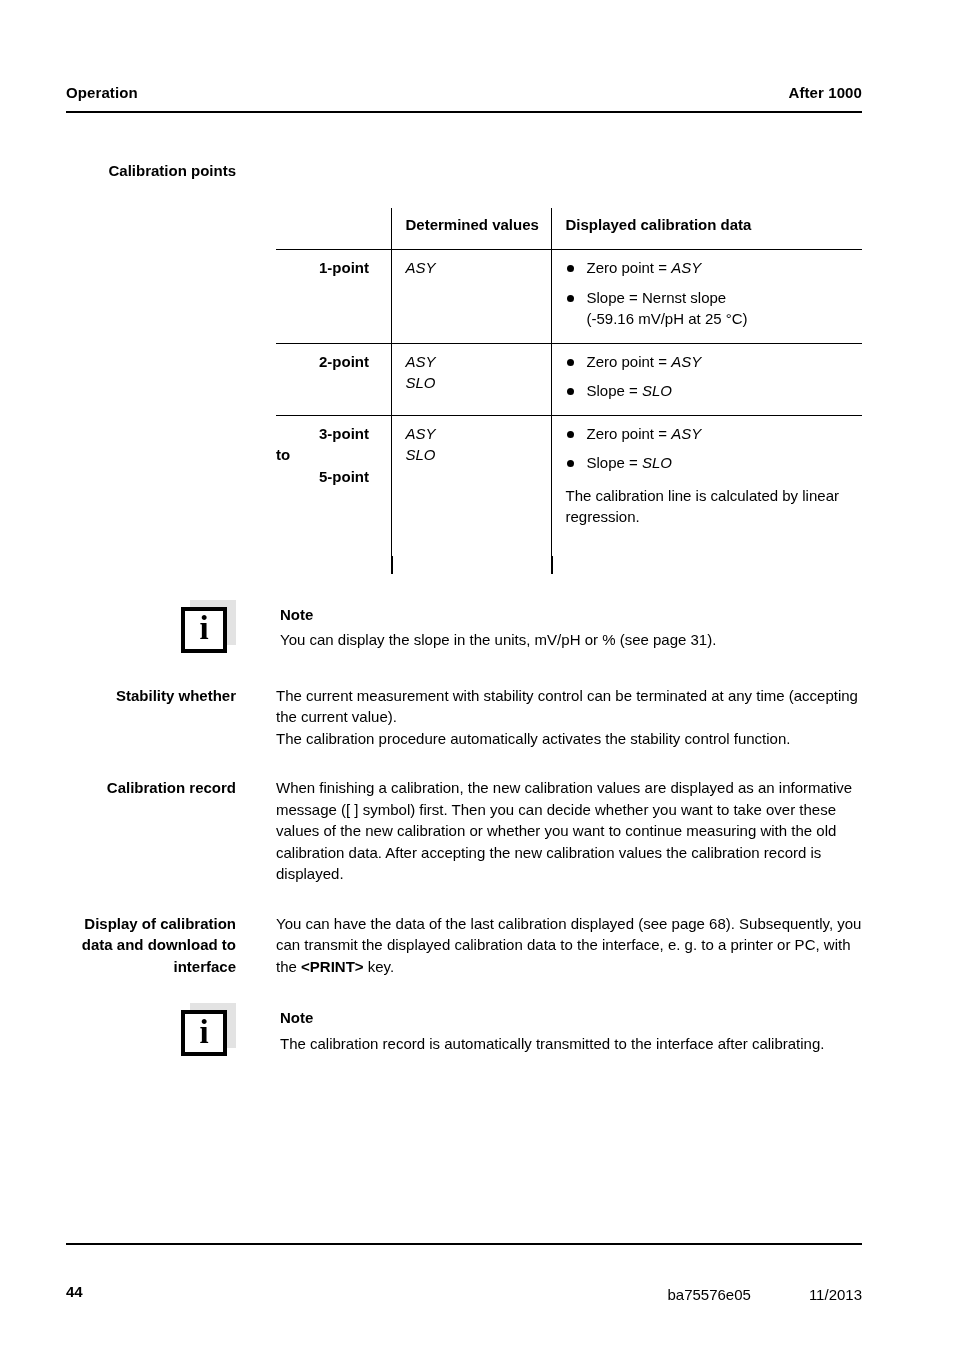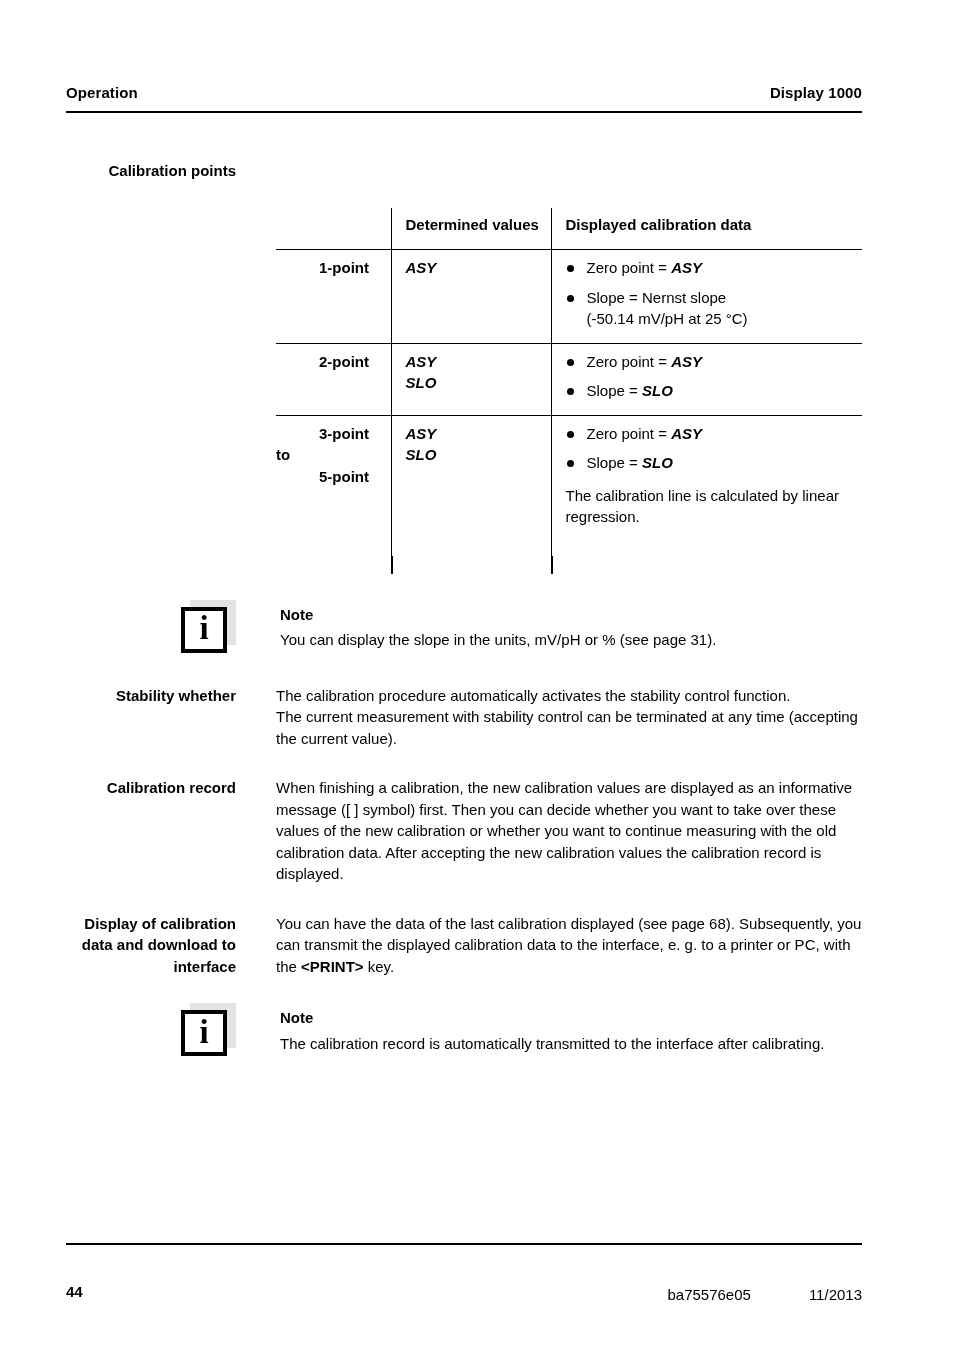--- a/index.html
+++ b/index.html
@@ -155,21 +155,21 @@
     padding-bottom: 14px;
     margin-left: 24px;
   }
   table.calib tbody tr td {
     border-top: 1.6px solid #000;
   }
   table.calib tbody tr:first-child td {
     border-top: 1.6px solid #000;
   }
   .row-label { font-weight: bold; margin-left: 43px; }
-  .ital { font-style: italic; font-weight: bold; }
+  .ital { font-style: italic; }
 
   .bullets {
     list-style: none;
     margin: 0;
     padding: 0;
   }
   .bullets li {
     position: relative;
     padding-left: 21px;
     margin-bottom: 8px;
@@ -270,21 +270,21 @@
   .mt-28 { margin-top: 28px; }
   .mt-26 { margin-top: 26px; }
 </style>
 </head>
 <body>
 
 <div class="page">
 
   <div class="page-header">
     <span>Operation</span>
-    <span>Display 1000</span>
+    <span>After 1000</span>
   </div>
   <div class="header-rule"></div>
 
   <div class="content">
 
     <div class="row">
       <div class="label-col">Calibration points</div>
     </div>
 
     <div class="table-wrap">
@@ -306,21 +306,21 @@
           <tr>
             <td class="c-first">
               <span class="row-label">1-point</span>
             </td>
             <td class="c-mid">
               <span class="ital">ASY</span>
             </td>
             <td class="c-last">
               <ul class="bullets">
                 <li><span>Zero point = </span><span class="ital">ASY</span></li>
-                <li><span>Slope = Nernst slope</span><br><span>(-50.14 mV/pH at 25 °C)</span></li>
+                <li><span>Slope = Nernst slope</span><br><span>(-59.16 mV/pH at 25 °C)</span></li>
               </ul>
             </td>
           </tr>
 
           <tr>
             <td class="c-first">
               <span class="row-label">2-point</span>
             </td>
             <td class="c-mid">
               <span class="ital">ASY</span><br>
@@ -370,22 +370,22 @@
       </div>
       <div class="note-body">
         <p class="note-title">Note</p>
         <p>You can display the slope in the units, mV/pH or % (see page 31).</p>
       </div>
     </div>
 
     <div class="row mt-30">
       <div class="label-col">Stability whether</div>
       <div class="body-col">
+        <p>The current measurement with stability control can be terminated at any time (accepting the current value).</p>
         <p>The calibration procedure automatically activates the stability control function.</p>
-        <p>The current measurement with stability control can be terminated at any time (accepting the current value).</p>
       </div>
     </div>
 
     <div class="row mt-28">
       <div class="label-col">Calibration record</div>
       <div class="body-col">
         <p>When finishing a calibration, the new calibration values are displayed as an informative message ([ ] symbol) first. Then you can decide whether you want to take over these values of the new calibration or whether you want to continue measuring with the old calibration data. After accepting the new calibration values the calibration record is displayed.</p>
       </div>
     </div>
 

